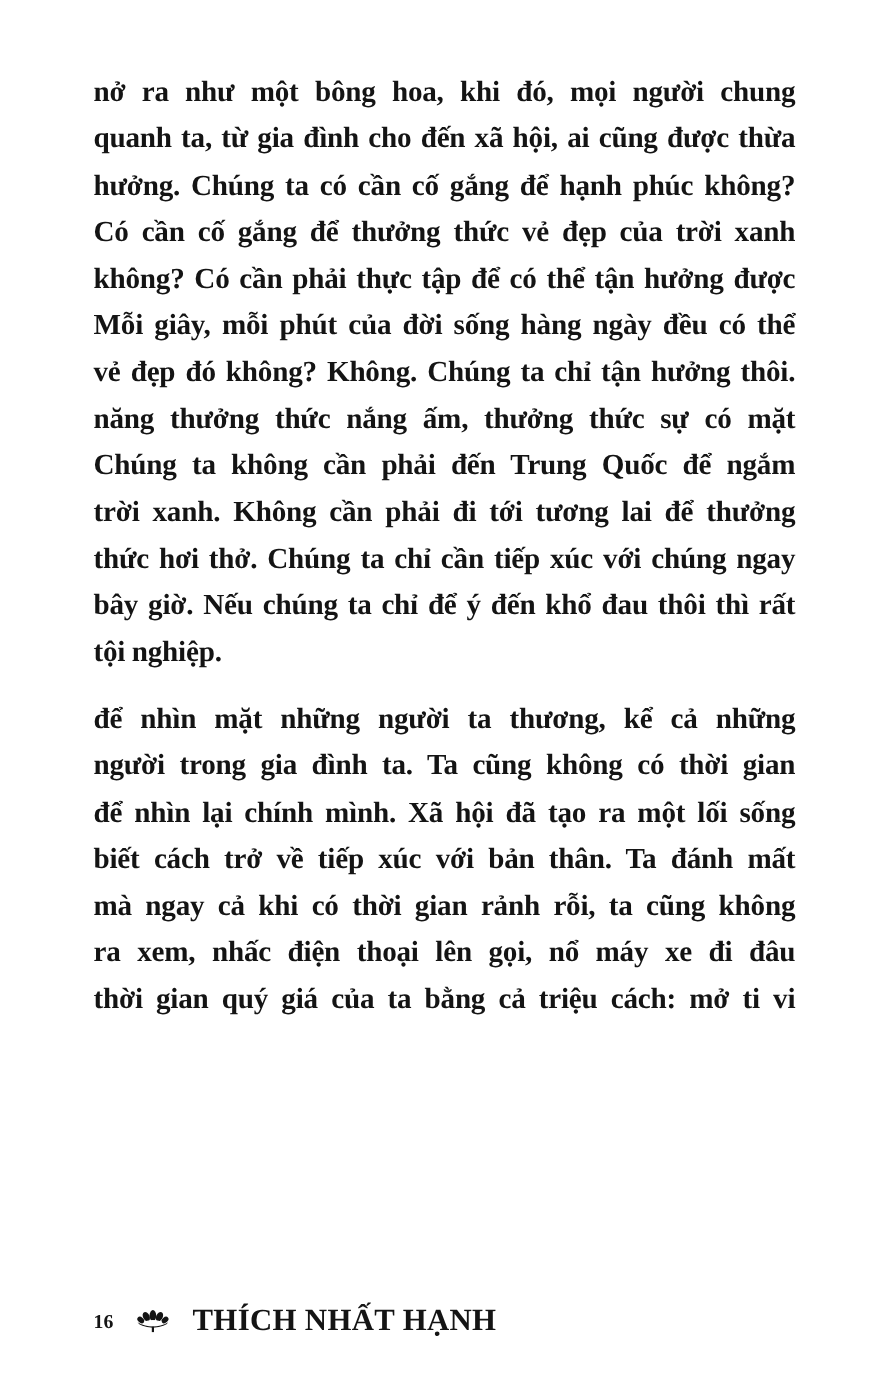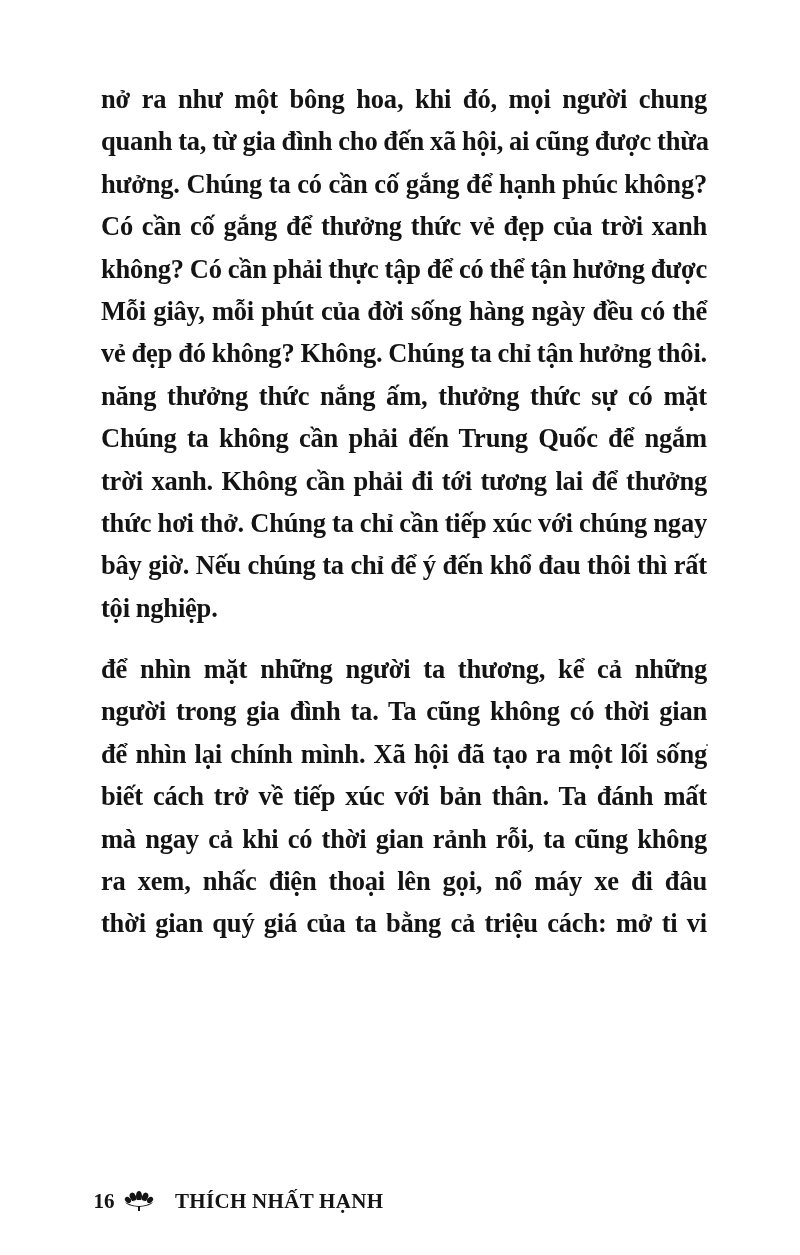--- a/index.html
+++ b/index.html
@@ -21,21 +21,21 @@
       width: 638px;
       font-family: "Liberation Serif", "DejaVu Serif", serif;
       font-weight: bold;
       font-size: 26.5px;
       line-height: 42.4px;
       text-align: justify;
       letter-spacing: -0.2px;
       word-spacing: -0.5px;
     }
     .para {
-      margin: 16px;
+      margin: 0;
     }
     .para + .para {
       margin-top: 19px;
     }
     .line {
       display: block;
       text-align: justify;
       text-align-last: justify;
       white-space: nowrap;
       height: 42.4px;
@@ -51,31 +51,30 @@
       left: 85px;
       top: 1186px;
       height: 30px;
       display: flex;
       align-items: center;
       font-family: "Liberation Serif", "DejaVu Serif", serif;
       font-weight: bold;
       color: #141414;
     }
     .page-number {
-      font-size: 21px;
+      font-size: 18px;
       width: 38px;
-      text-align: center;
     }
     .lotus {
       width: 32px;
       height: 22px;
       margin-right: 20px;
     }
     .author {
-      font-size: 21px;
+      font-size: 28px;
       letter-spacing: 0.3px;
     }
     .speck {
       position: absolute;
       width: 2px;
       height: 2px;
       background: #555;
       border-radius: 50%;
     }
   </style>

